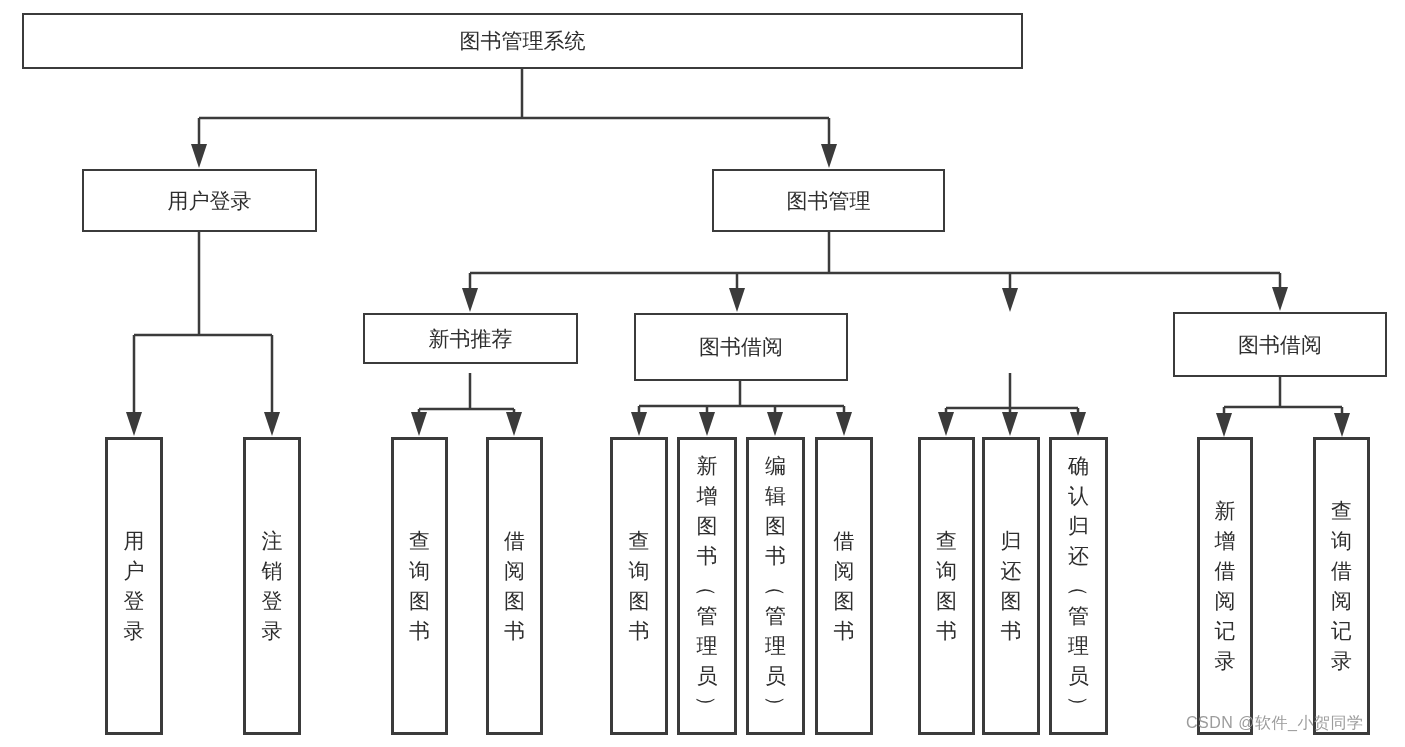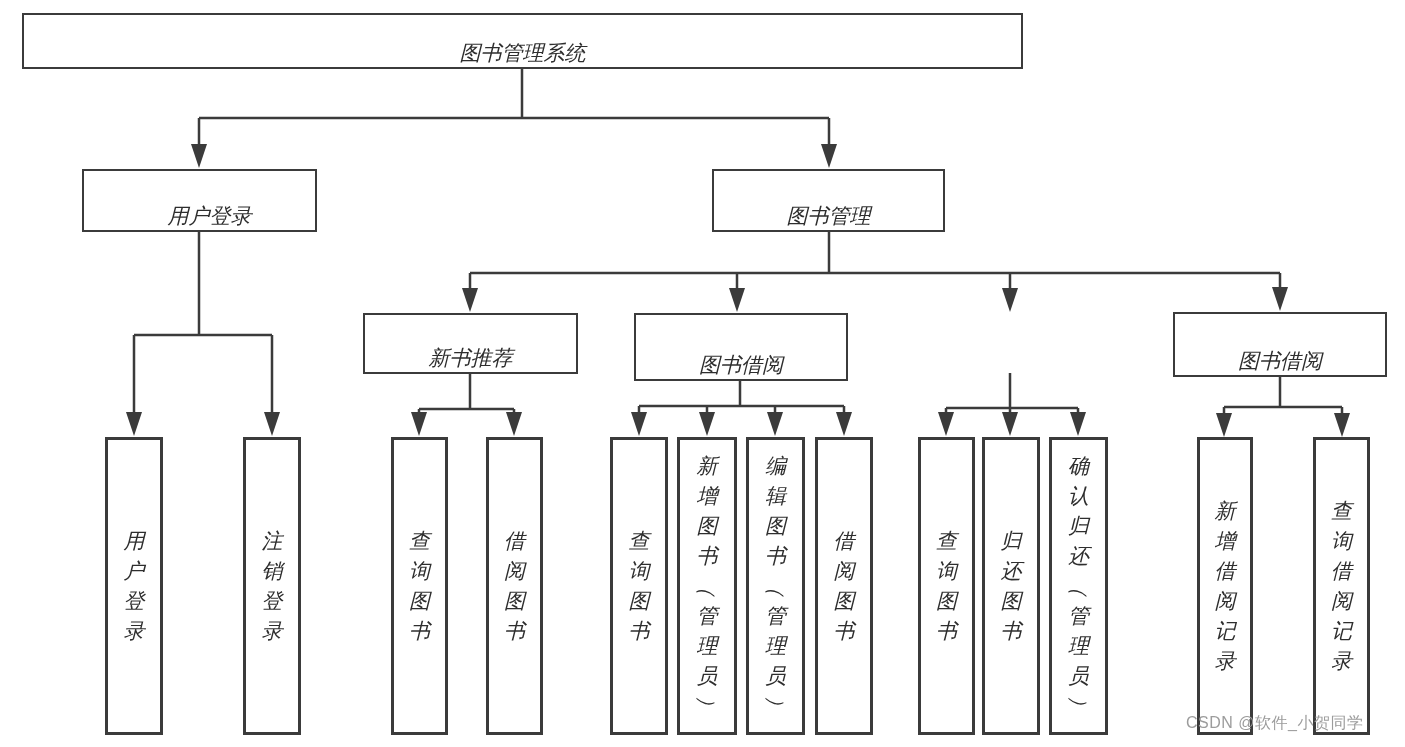--- a/index.html
+++ b/index.html
@@ -3,23 +3,22 @@
 <meta charset="utf-8">
 <style>
   html,body { margin:0; padding:0; background:#ffffff; }
   .canvas {
     position:relative; width:1405px; height:747px; background:#ffffff;
     font-family:"Liberation Sans", sans-serif; overflow:hidden;
   }
   svg.connectors { position:absolute; left:0; top:0; width:1405px; height:747px; }
   .node {
     position:absolute; box-sizing:border-box; background:#ffffff;
-    border:2.5px solid #3b3b3b; display:flex; align-items:flex-end; justify-content:center;
+    border:2.5px solid #3b3b3b; display:flex; align-items:center; justify-content:center;
     color:#2e2e2e;
-    font-style:italic;
   }
   .h-node { font-size:21px; }
   .leaf { border-width:3px; flex-direction:column; justify-content:center; }
   .vchar { display:block; height:30px; line-height:30px; font-size:21px; text-align:center; width:100%; }
   .vchar.rot { transform:rotate(90deg); }
   .watermark {
     position:absolute; left:1186px; top:713px; font-size:16px; color:#9c9c9c;
     white-space:nowrap; letter-spacing:0.5px;
   }
 </style>
@@ -65,21 +64,21 @@
     <span>图书管理系统</span>
   </div>
 
   <div class="node h-node" style="left:82px; top:169px; width:235px; height:63px;padding-left:20px;">
     <span>用户登录</span>
   </div>
   <div class="node h-node" style="left:712px; top:169px; width:233px; height:63px;">
     <span>图书管理</span>
   </div>
 
-  <div class="node h-node" style="left:363px; top:313px; width:215px; height:61px;">
+  <div class="node h-node" style="left:363px; top:313px; width:215px; height:51px;">
     <span>新书推荐</span>
   </div>
   <div class="node h-node" style="left:634px; top:313px; width:214px; height:68px;">
     <span>图书借阅</span>
   </div>
   <div class="node h-node" style="left:1173px; top:312px; width:214px; height:65px;">
     <span>图书借阅</span>
   </div>
 
   <div class="node leaf" style="left:105px; top:437px; width:58px; height:298px;">

